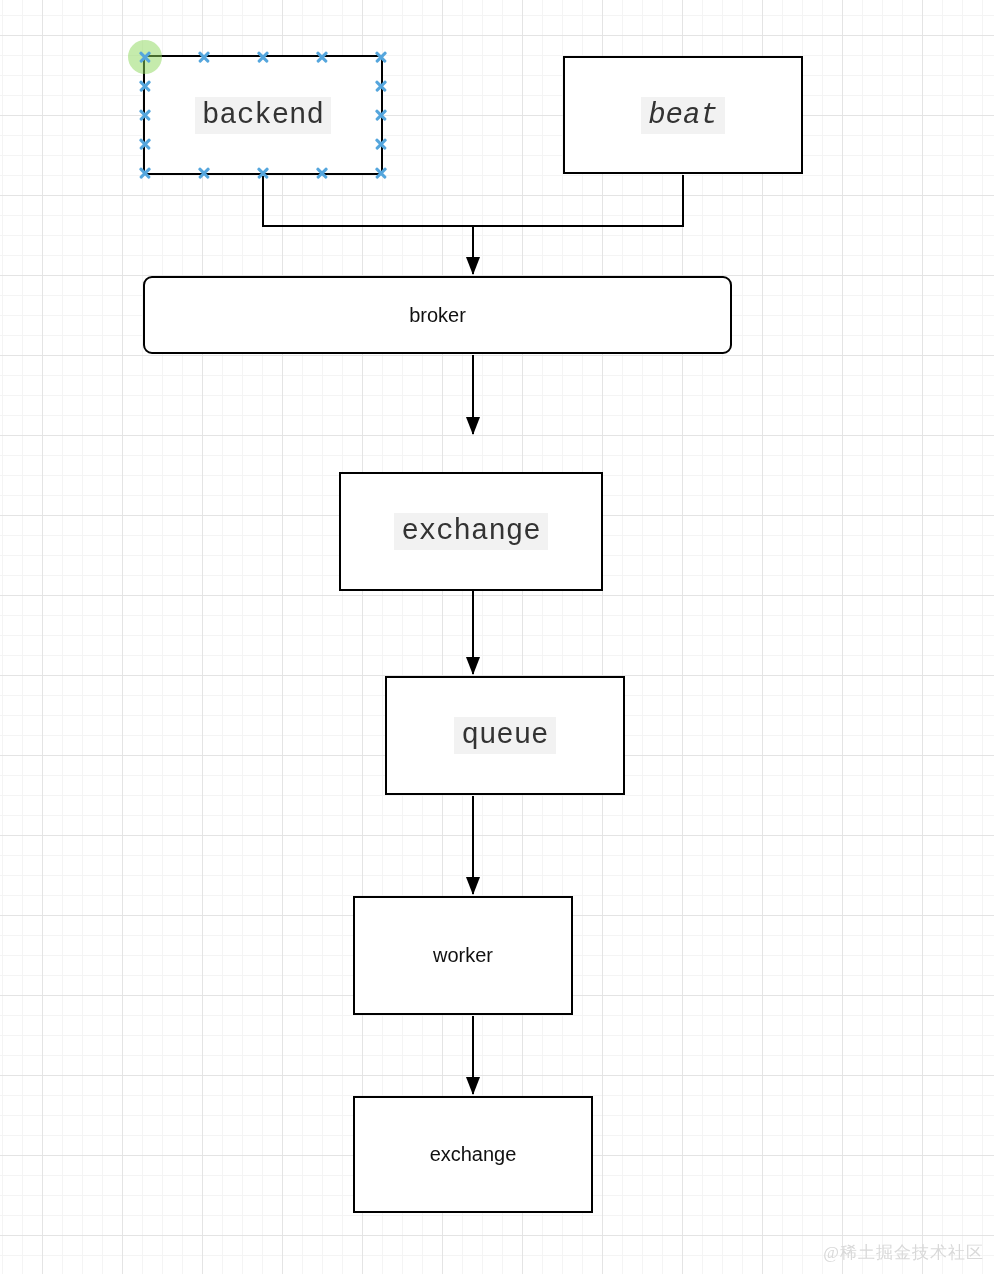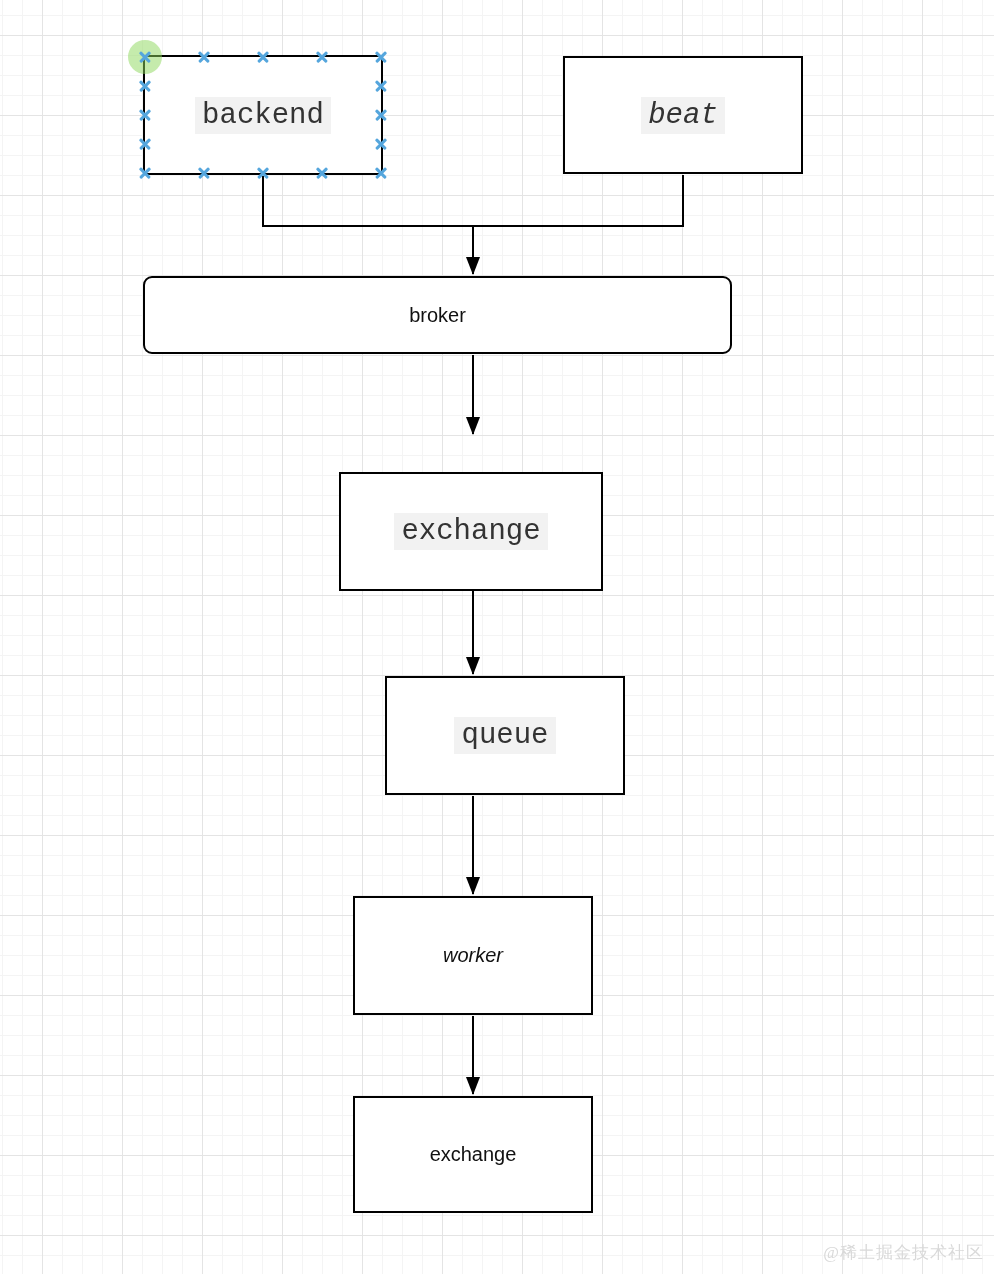--- a/index.html
+++ b/index.html
@@ -132,21 +132,21 @@
   </div>
 
   <div class="node mono" style="left:339px; top:436px; width:264px; height:119px;margin-top:36px;">
     <span class="label">exchange</span>
   </div>
 
   <div class="node mono" style="left:353px; top:676px; width:240px; height:119px;margin-left:32px;">
     <span class="label">queue</span>
   </div>
 
-  <div class="node sans" style="left:353px; top:896px; width:240px; height:119px;font-style:italic;">
+  <div class="node sans" style="left:353px; top:896px; width:220px; height:119px;">
     <span class="label">worker</span>
   </div>
 
   <div class="node sans" style="left:353px; top:1096px; width:240px; height:117px;">
     <span class="label">exchange</span>
   </div>
 
   <div class="watermark">@稀土掘金技术社区</div>
 </div>
 

